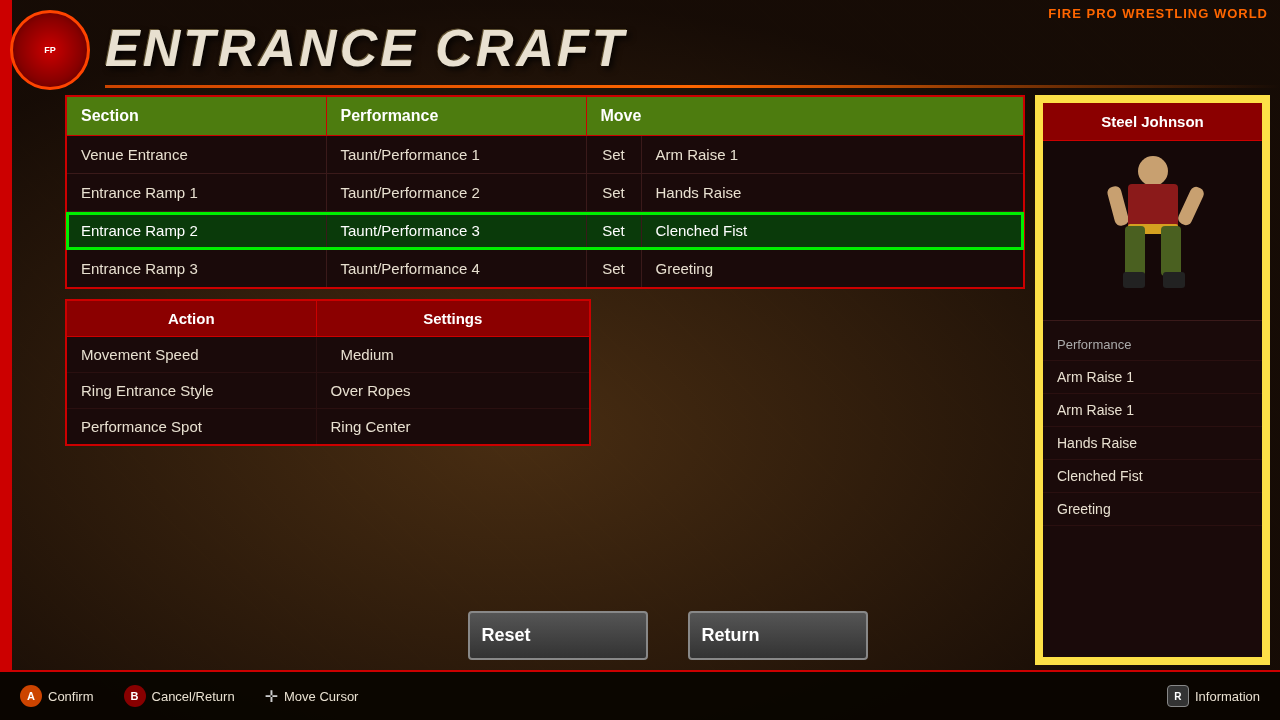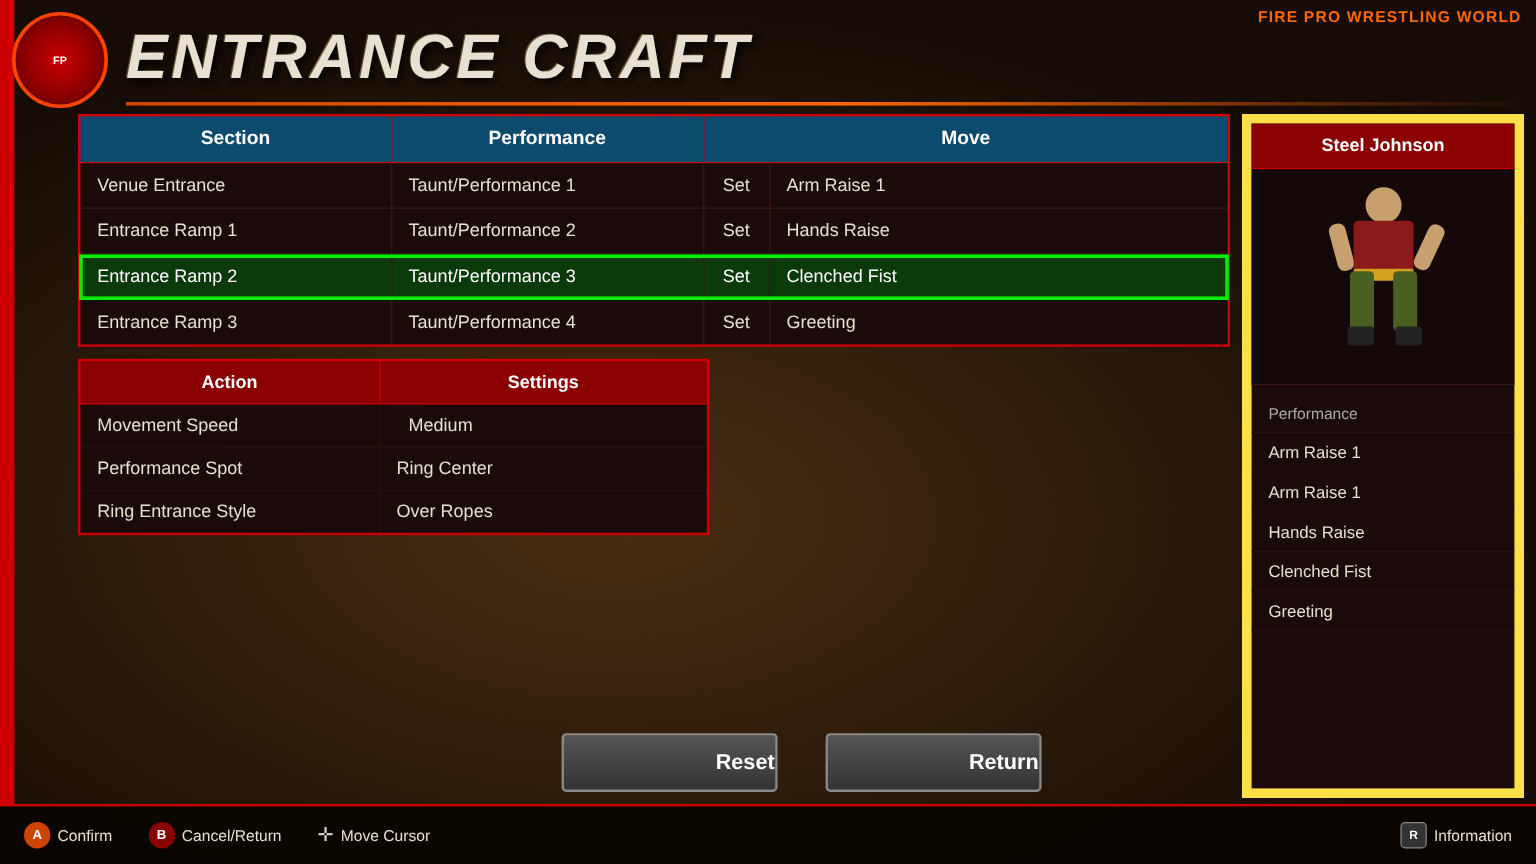--- a/index.html
+++ b/index.html
@@ -108,26 +108,26 @@
     }
 
     
     .main-table {
       width: 100%;
       border-collapse: collapse;
       border: 2px solid #cc0000;
     }
 
     .table-header th {
-      background: #0c4a6e;
+      background: #4d7c0f;
       color: #fff;
       padding: 10px 14px;
       font-size: 16px;
       font-weight: bold;
-      text-align: center;
+      text-align: left;
       border: 1px solid #cc0000;
     }
 
     .table-row td {
       background: #1a0a0a;
       color: #e8e0d0;
       padding: 10px 14px;
       font-size: 15px;
       border: 1px solid #3a1a1a;
     }
@@ -319,27 +319,27 @@
       left: 65px;
       right: 10px;
       display: flex;
       justify-content: center;
       gap: 40px;
       z-index: 5;
     }
 
     .action-button {
       width: 180px;
-      padding: 12px 0;
+      padding: 12px 12px;
       background: linear-gradient(to bottom, #555, #333);
       border: 2px solid #888;
       color: #fff;
       font-size: 18px;
       font-weight: bold;
-      text-align: right;
+      text-align: left;
       cursor: pointer;
       border-radius: 4px;
     }
 
     
     .bottom-bar {
       position: absolute;
       bottom: 0;
       left: 0;
       right: 0;
@@ -466,26 +466,26 @@
           <th style="width:250px">Action</th>
           <th>Settings</th>
         </tr>
       </thead>
       <tbody>
         <tr class="settings-row">
           <td style="background:#1a0a0a;color:#e8e0d0;padding:9px 14px;font-size:15px;border:1px solid #2a1010;">Movement Speed</td>
           <td style="background:#1a0a0a;color:#e8e0d0;padding:9px 24px;font-size:15px;border:1px solid #2a1010;">Medium</td>
         </tr>
         <tr class="settings-row">
+          <td style="background:#1a0a0a;color:#e8e0d0;padding:9px 14px;font-size:15px;border:1px solid #2a1010;">Ring Entrance Style</td>
+          <td style="background:#1a0a0a;color:#e8e0d0;padding:9px 14px;font-size:15px;border:1px solid #2a1010;">Over Ropes</td>
+        </tr>
+        <tr class="settings-row">
           <td style="background:#1a0a0a;color:#e8e0d0;padding:9px 14px;font-size:15px;border:1px solid #2a1010;">Performance Spot</td>
           <td style="background:#1a0a0a;color:#e8e0d0;padding:9px 14px;font-size:15px;border:1px solid #2a1010;">Ring Center</td>
-        </tr>
-        <tr class="settings-row">
-          <td style="background:#1a0a0a;color:#e8e0d0;padding:9px 14px;font-size:15px;border:1px solid #2a1010;">Ring Entrance Style</td>
-          <td style="background:#1a0a0a;color:#e8e0d0;padding:9px 14px;font-size:15px;border:1px solid #2a1010;">Over Ropes</td>
         </tr>
       </tbody>
     </table>
 
   </div>
 
   <div class="right-panel">
     <div class="right-panel-title">Steel Johnson</div>
 
     <div class="character-display">

